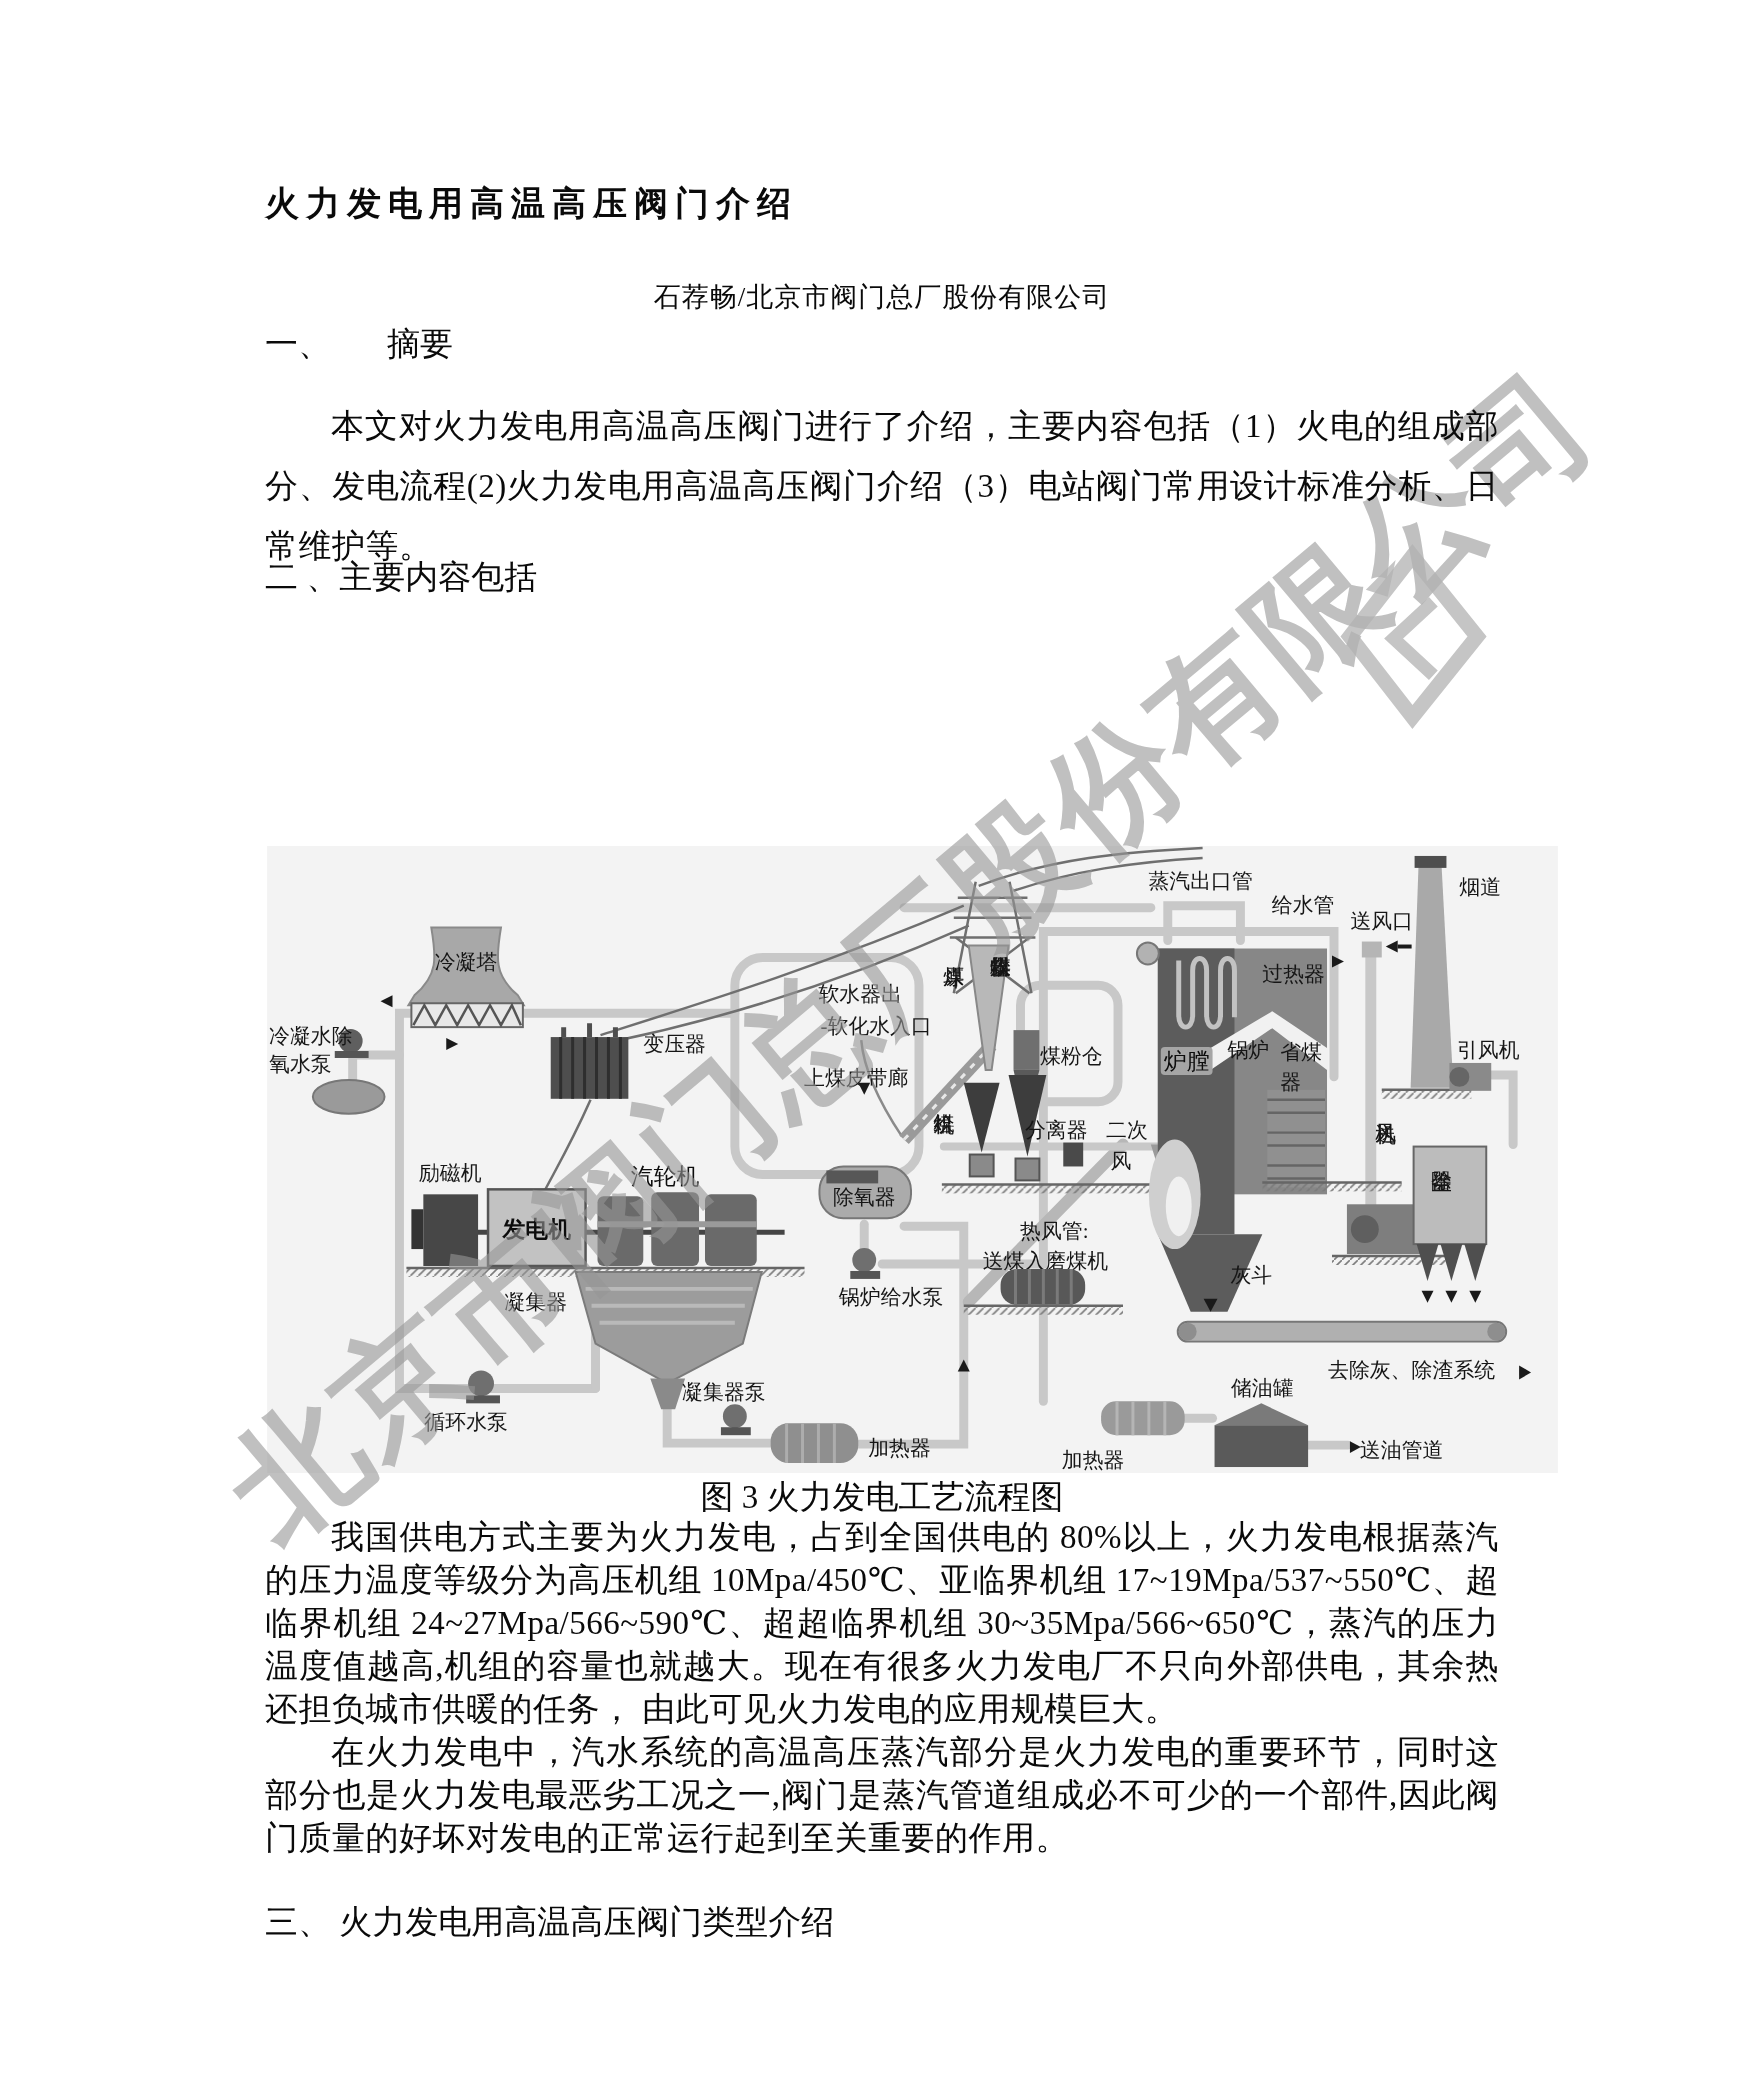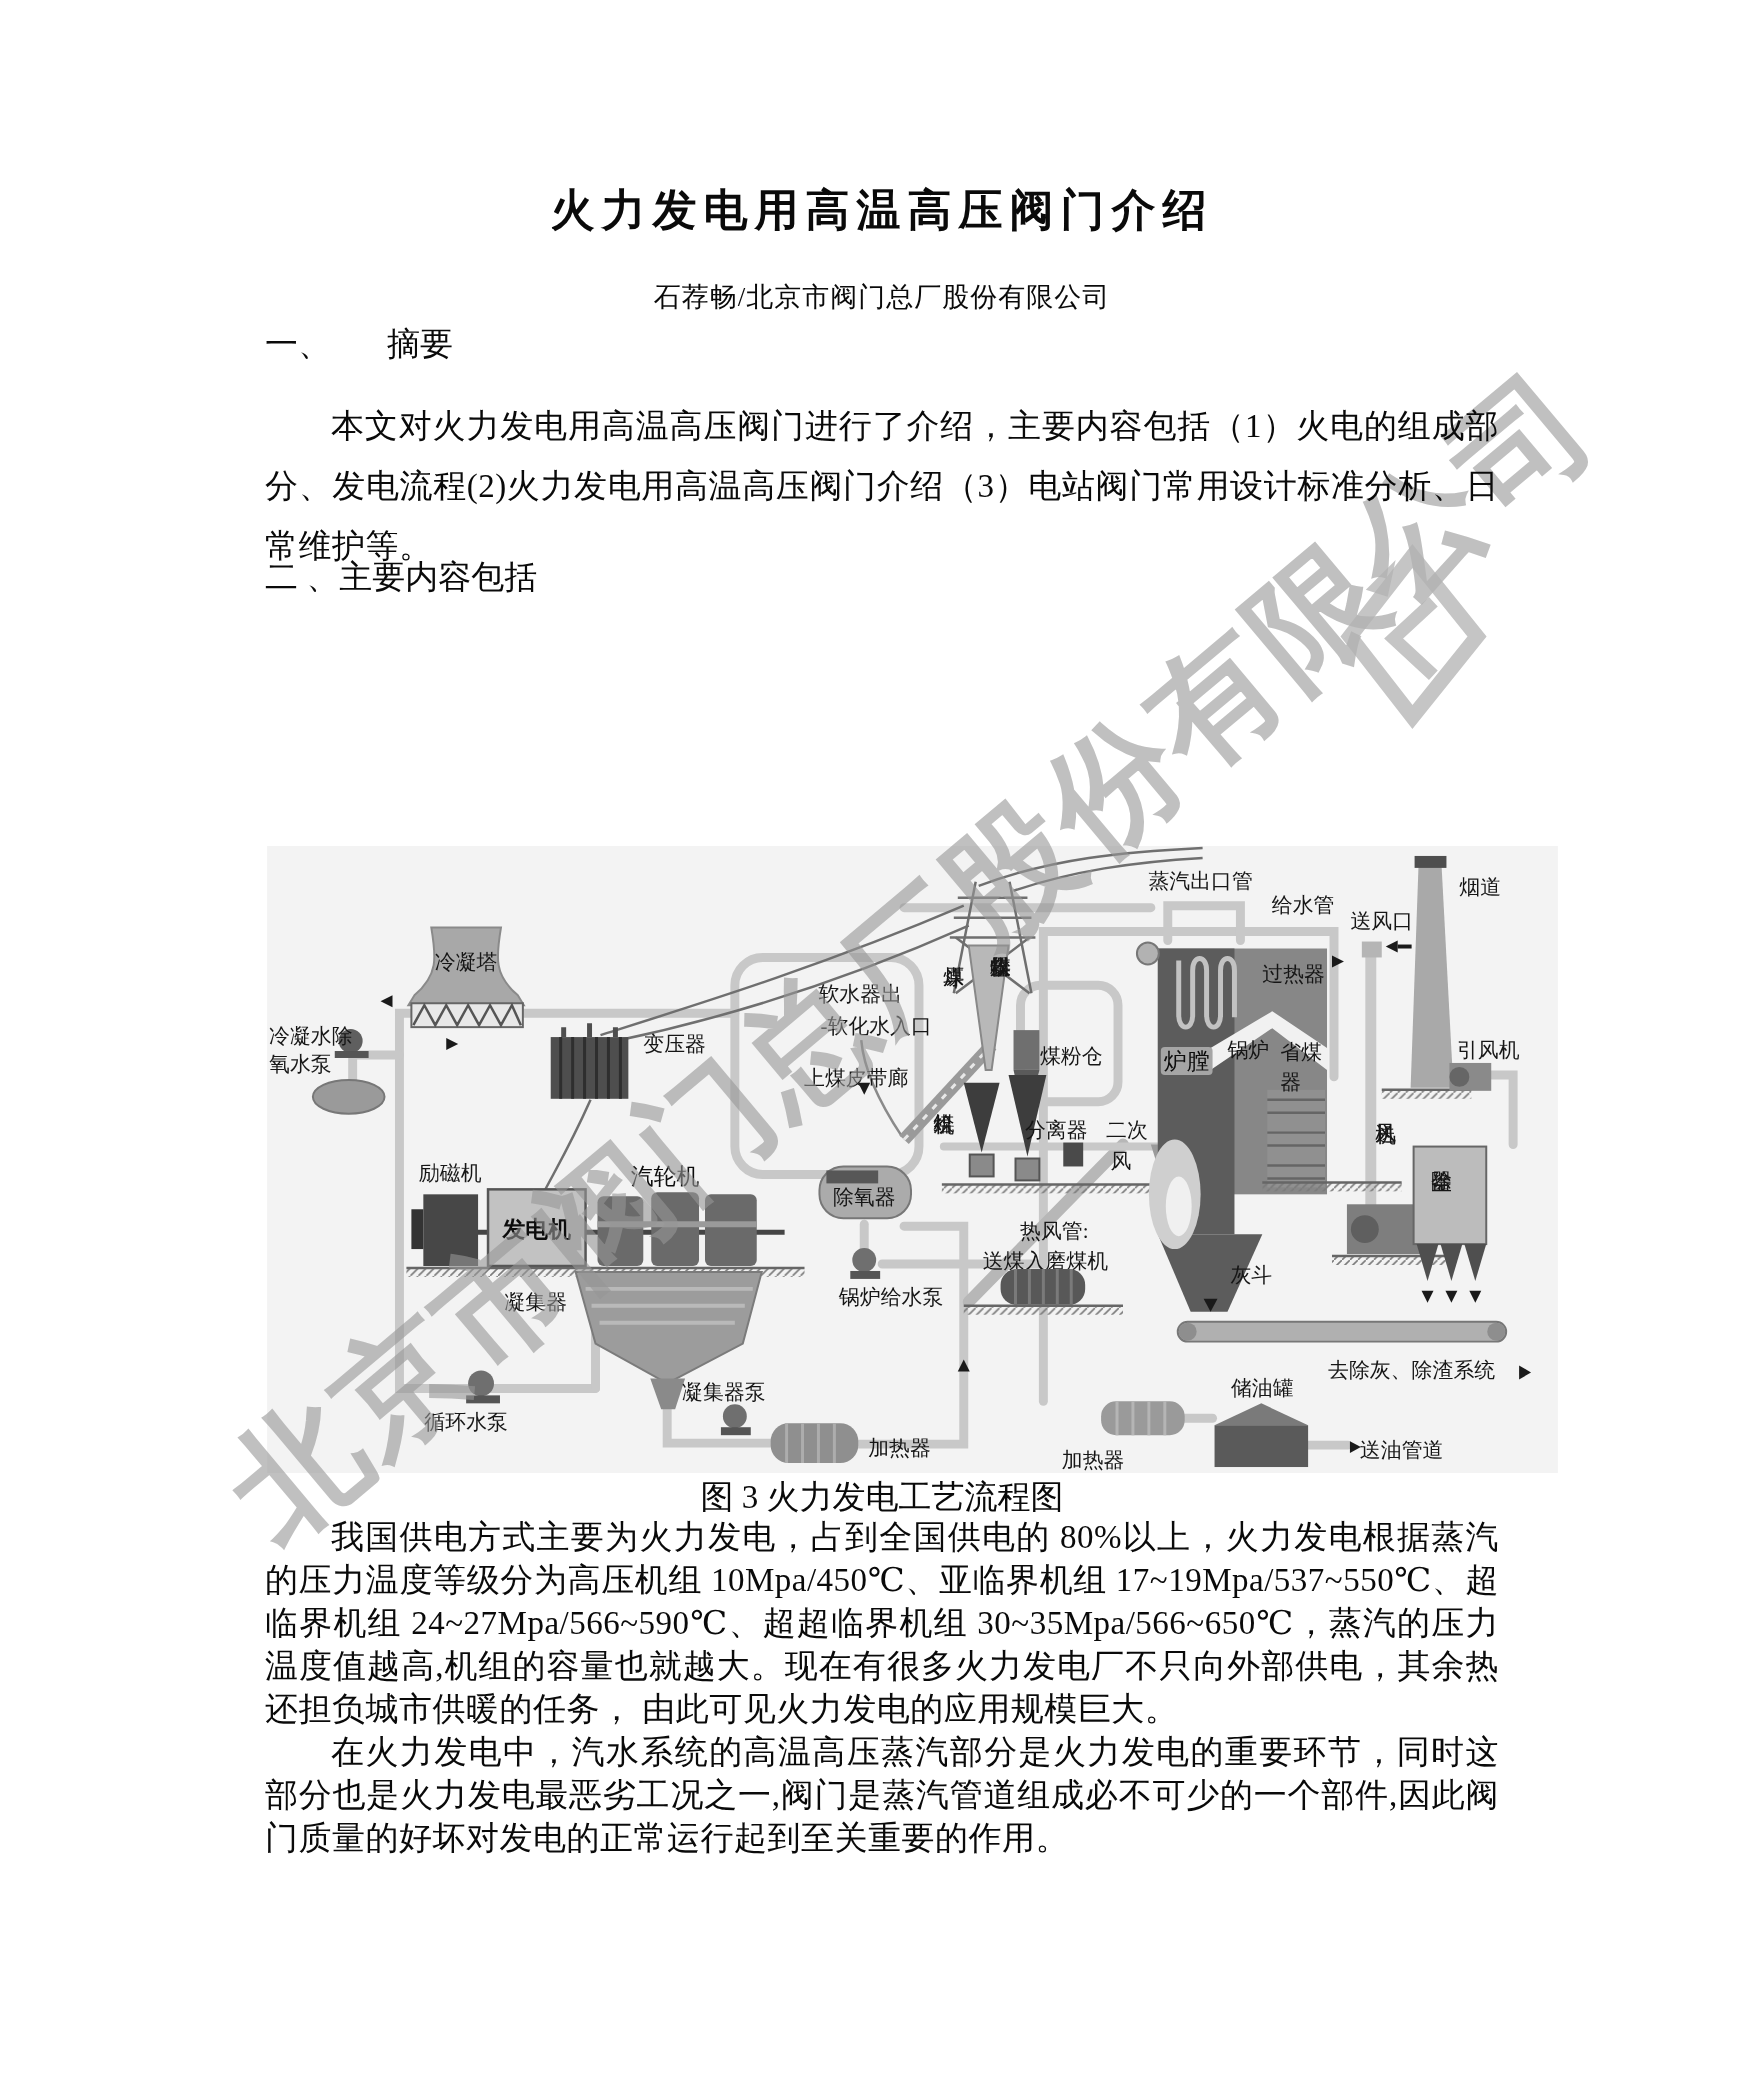--- a/index.html
+++ b/index.html
@@ -1,19 +1,19 @@
 <!DOCTYPE html>
 <html><head>
 <meta charset="utf-8">
 <style>
   html,body{margin:0;padding:0;background:#888;}
   .page{position:relative;width:1761px;height:2084px;background:#ffffff;overflow:hidden;
         font-family:"Liberation Serif","DejaVu Serif",serif;color:#0a0a0a;}
   .abs{position:absolute;}
-  .doc-title{left:265px;top:181px;width:1234px;text-align:center;font-size:44px;font-weight:bold;
+  .doc-title{left:265px;top:181px;width:1234px;font-size:34px;font-weight:bold;
              letter-spacing:7px;z-index:3;}
   .author{left:265px;top:279px;width:1234px;text-align:center;font-size:27px;letter-spacing:1px;z-index:3;}
   .heading{left:265px;font-size:33px;z-index:3;white-space:nowrap;}
   .h1-title{margin-left:56px;}
   .para{left:265px;width:1234px;font-size:33px;line-height:60px;text-align:justify;
         text-indent:2em;z-index:3;letter-spacing:0.5px;}
   .caption{left:265px;top:1475px;width:1234px;text-align:center;font-size:33px;z-index:3;}
   .watermark{left:249px;top:1438px;font-size:129px;line-height:149px;letter-spacing:4px;
              color:rgba(150,150,150,0.6);white-space:nowrap;z-index:2;
              transform-origin:0 75px;transform:rotate(-40deg);font-weight:bold;}
@@ -300,15 +300,16 @@
       <polygon points="1088,598 1088,610 1099,604"></polygon>
       <polygon points="1136,95 1136,107 1124,101"></polygon>
       <rect x="1136" y="99" width="14" height="4"></rect>
       <polygon points="1070,110 1070,122 1082,116"></polygon>
     </g>
   </svg>
 
   <div class="abs caption">图 3 火力发电工艺流程图</div>
   <div class="abs para" style="top:1516px;line-height:43px;">我国供电方式主要为火力发电，占到全国供电的 80%以上，火力发电根据蒸汽的压力温度等级分为高压机组 10Mpa/450℃、亚临界机组 17~19Mpa/537~550℃、超临界机组 24~27Mpa/566~590℃、超超临界机组 30~35Mpa/566~650℃，蒸汽的压力温度值越高,机组的容量也就越大。现在有很多火力发电厂不只向外部供电，其余热还担负城市供暖的任务， 由此可见火力发电的应用规模巨大。</div>
   <div class="abs para" style="top:1731px;line-height:43px;">在火力发电中，汽水系统的高温高压蒸汽部分是火力发电的重要环节，同时这部分也是火力发电最恶劣工况之一,阀门是蒸汽管道组成必不可少的一个部件,因此阀门质量的好坏对发电的正常运行起到至关重要的作用。</div>
+  <div class="abs heading" style="top:1900px;">三、 火力发电用高温高压阀门类型介绍</div>
 
 </div>
 
 
 </body></html>

